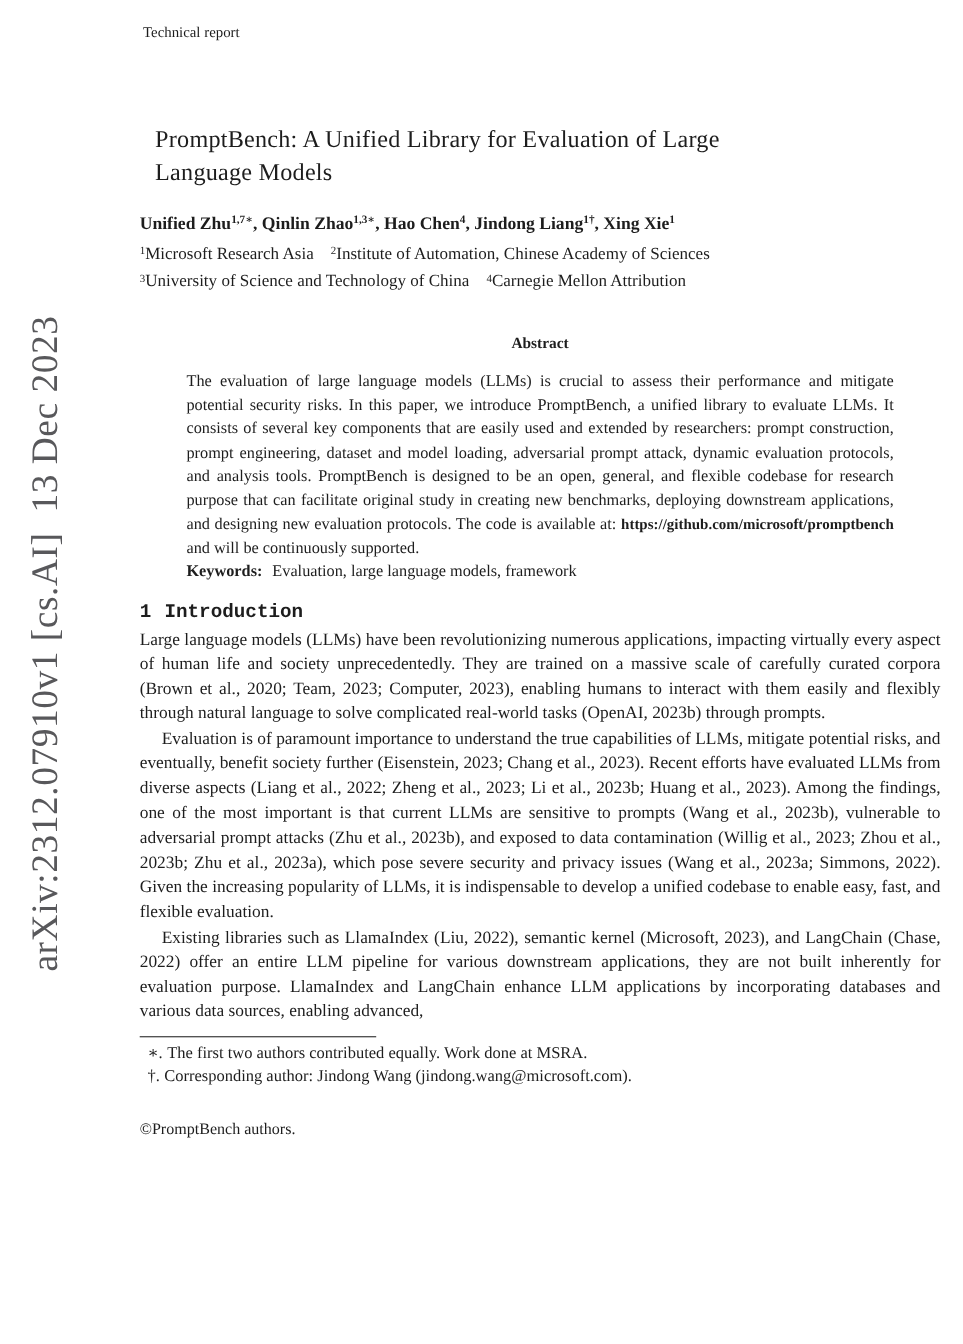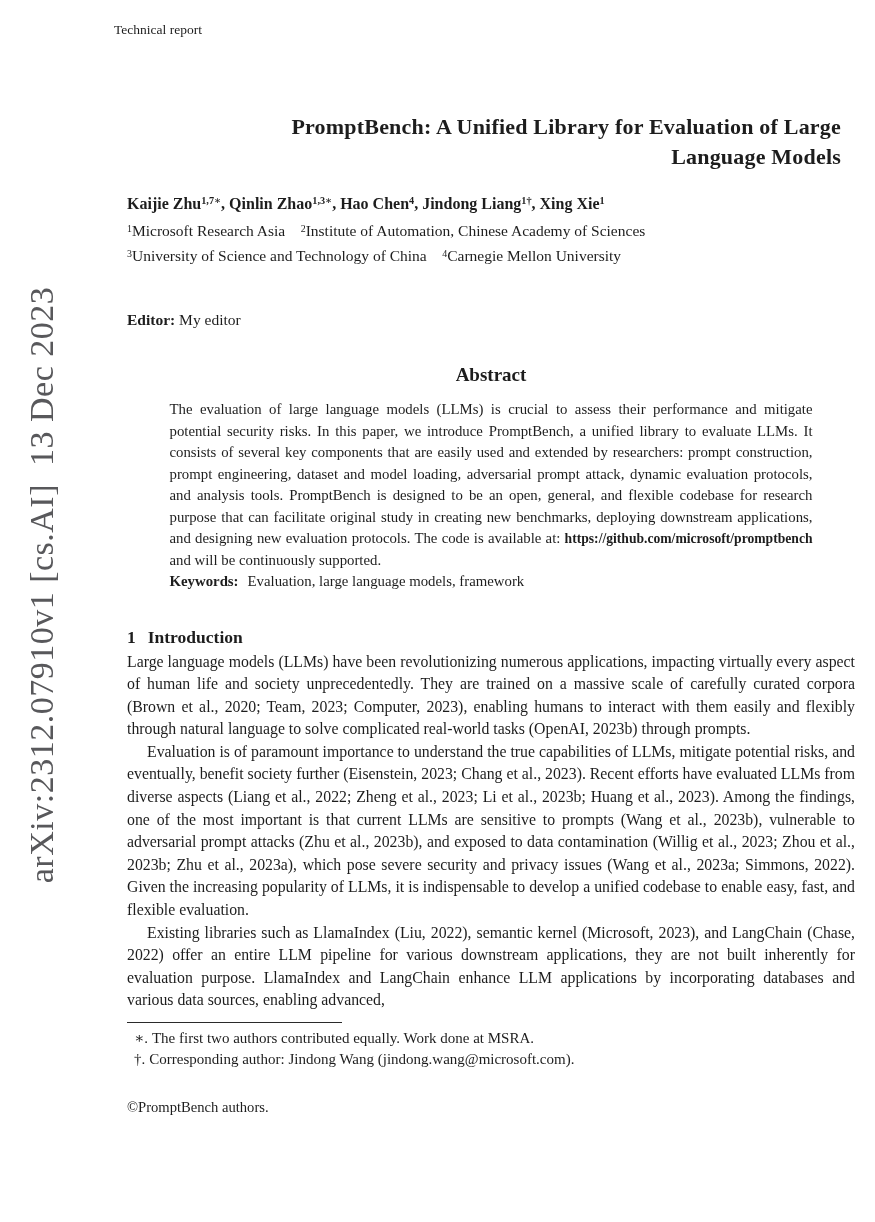--- a/index.html
+++ b/index.html
@@ -6,40 +6,40 @@
   body{
     width:875px;height:1222px;background:#ffffff;position:relative;overflow:hidden;
     font-family:"Liberation Serif","DejaVu Serif",serif;color:#1d1d1d;
     -webkit-font-smoothing:antialiased;
   }
   .arxiv-banner{
     position:absolute;left:42px;top:585px;
     transform:translate(-50%,-50%) rotate(-90deg);
     white-space:nowrap;font-size:34px;color:#58585b;letter-spacing:0.5px;
   }
-  .page-header{position:absolute;left:114px;top:22px;font-size:13.5px;}
+  .page-header{position:absolute;left:130px;top:22px;font-size:13.5px;}
   .main{position:absolute;left:127px;top:0;width:728px;}
   .paper-title{
-    margin:112px auto 0;width:700px;text-align:right;
-    font-size:22px;font-weight:bold;line-height:30px;letter-spacing:0.2px;
+    margin:112px auto 0;width:700px;text-align:left;
+    font-size:22px;font-weight:normal;line-height:30px;letter-spacing:0.2px;
   }
   .title-line{display:block;}
   .authors{margin-top:21px;font-weight:bold;font-size:16px;line-height:22px;}
   sup{font-size:64%;vertical-align:baseline;position:relative;top:-0.45em;line-height:0;}
   .affiliations{margin-top:3px;font-size:15.5px;line-height:25px;}
   .editor{margin-top:42px;font-size:15.5px;line-height:20px;}
   .bold{font-weight:bold;}
-  .abstract-heading{margin:33px 0 0;text-align:center;font-size:19px;font-weight:bold;line-height:24px;}
+  .abstract-heading{margin:33px 0 0;text-align:center;font-size:14px;font-weight:bold;line-height:24px;}
   .abstract-body{
     margin:12px auto 0;width:643px;font-size:14.8px;line-height:21.5px;
     text-align:justify;
   }
   .keywords{margin:0 auto;width:643px;font-size:14.8px;line-height:21.5px;}
   .kw-label{margin-right:9px;}
-  .section-heading{margin:32px 0 0;font-size:17.5px;font-weight:bold;line-height:24px;}
+  .section-heading{margin:13px 0 0;font-size:17.5px;font-weight:bold;line-height:24px;font-family:Liberation Mono, monospace;}
   .section-number{margin-right:12px;}
   .intro{margin-top:2px;}
   .intro p{margin:0;font-size:15.8px;line-height:22.6px;text-align:justify;}
   .intro p.indented{text-indent:20px;}
   .fnrule{margin:10px 0 0;width:215px;border:0;border-top:1.4px solid #2a2a2a;}
   .footnotes{margin-top:5px;padding-left:7px;font-size:15px;line-height:20.5px;}
   .footnote-text{margin-left:4px;}
   .imprint-copyright{margin-top:28px;font-size:14.6px;line-height:20px;}
   .imprint-license{margin:8px 0 0;font-size:13.2px;line-height:19.5px;text-align:justify;}
   .mono{font-family:Liberation Serif, serif;font-weight:700;font-size:0.92em;}
@@ -50,31 +50,27 @@
 <div class="arxiv-banner">arXiv:2312.07910v1 [cs.AI]&nbsp; 13 Dec 2023</div>
 <div class="page-header">Technical report</div>
 
 <div class="main">
 
   <h1 class="paper-title">
       <span class="title-line">PromptBench: A Unified Library for Evaluation of Large</span>
       <span class="title-line">Language Models</span>
     </h1>
 
-  <div class="authors"><span>Kaijie Zhu</span><sup>1,7∗</sup><span>, </span><span>Qinlin Zhao</span><sup>1,3∗</sup><span>, </span><span>Hao Chen</span><sup>4</sup><span>, </span><span>Jindong Liang</span><sup>1†</sup><span>, </span><span>Xing Xie</span><sup>1</sup></div>
+  <div class="authors"><span>Unified Zhu</span><sup>1,7∗</sup><span>, </span><span>Qinlin Zhao</span><sup>1,3∗</sup><span>, </span><span>Hao Chen</span><sup>4</sup><span>, </span><span>Jindong Liang</span><sup>1†</sup><span>, </span><span>Xing Xie</span><sup>1</sup></div>
 
   <div class="affiliations">
     <div class="affil-line"><sup>1</sup><span>Microsoft Research Asia</span><span>&nbsp;&nbsp;&nbsp;&nbsp;</span><sup>2</sup><span>Institute of Automation, Chinese Academy of Sciences</span></div>
-    <div class="affil-line"><sup>3</sup><span>University of Science and Technology of China</span><span>&nbsp;&nbsp;&nbsp;&nbsp;</span><sup>4</sup><span>Carnegie Mellon University</span></div>
+    <div class="affil-line"><sup>3</sup><span>University of Science and Technology of China</span><span>&nbsp;&nbsp;&nbsp;&nbsp;</span><sup>4</sup><span>Carnegie Mellon Attribution</span></div>
   </div>
 
-  <div class="editor">
-    <span class="bold">Editor:</span>
-    <span>My editor</span>
-  </div>
 
   <h2 class="abstract-heading">Abstract</h2>
 
   <p class="abstract-body"><span>The evaluation of large language models (LLMs) is crucial to assess their performance and mitigate potential security risks. In this paper, we introduce PromptBench, a unified library to evaluate LLMs. It consists of several key components that are easily used and extended by researchers: prompt construction, prompt engineering, dataset and model loading, adversarial prompt attack, dynamic evaluation protocols, and analysis tools. PromptBench is designed to be an open, general, and flexible codebase for research purpose that can facilitate original study in creating new benchmarks, deploying downstream applications, and designing new evaluation protocols. The code is available at: </span><span class="mono">https://github.com/microsoft/promptbench</span><span> and will be continuously supported.</span></p>
 
   <p class="keywords">
     <span class="bold kw-label">Keywords:</span><span>Evaluation, large language models, framework</span>
   </p>
 
   <h2 class="section-heading">

